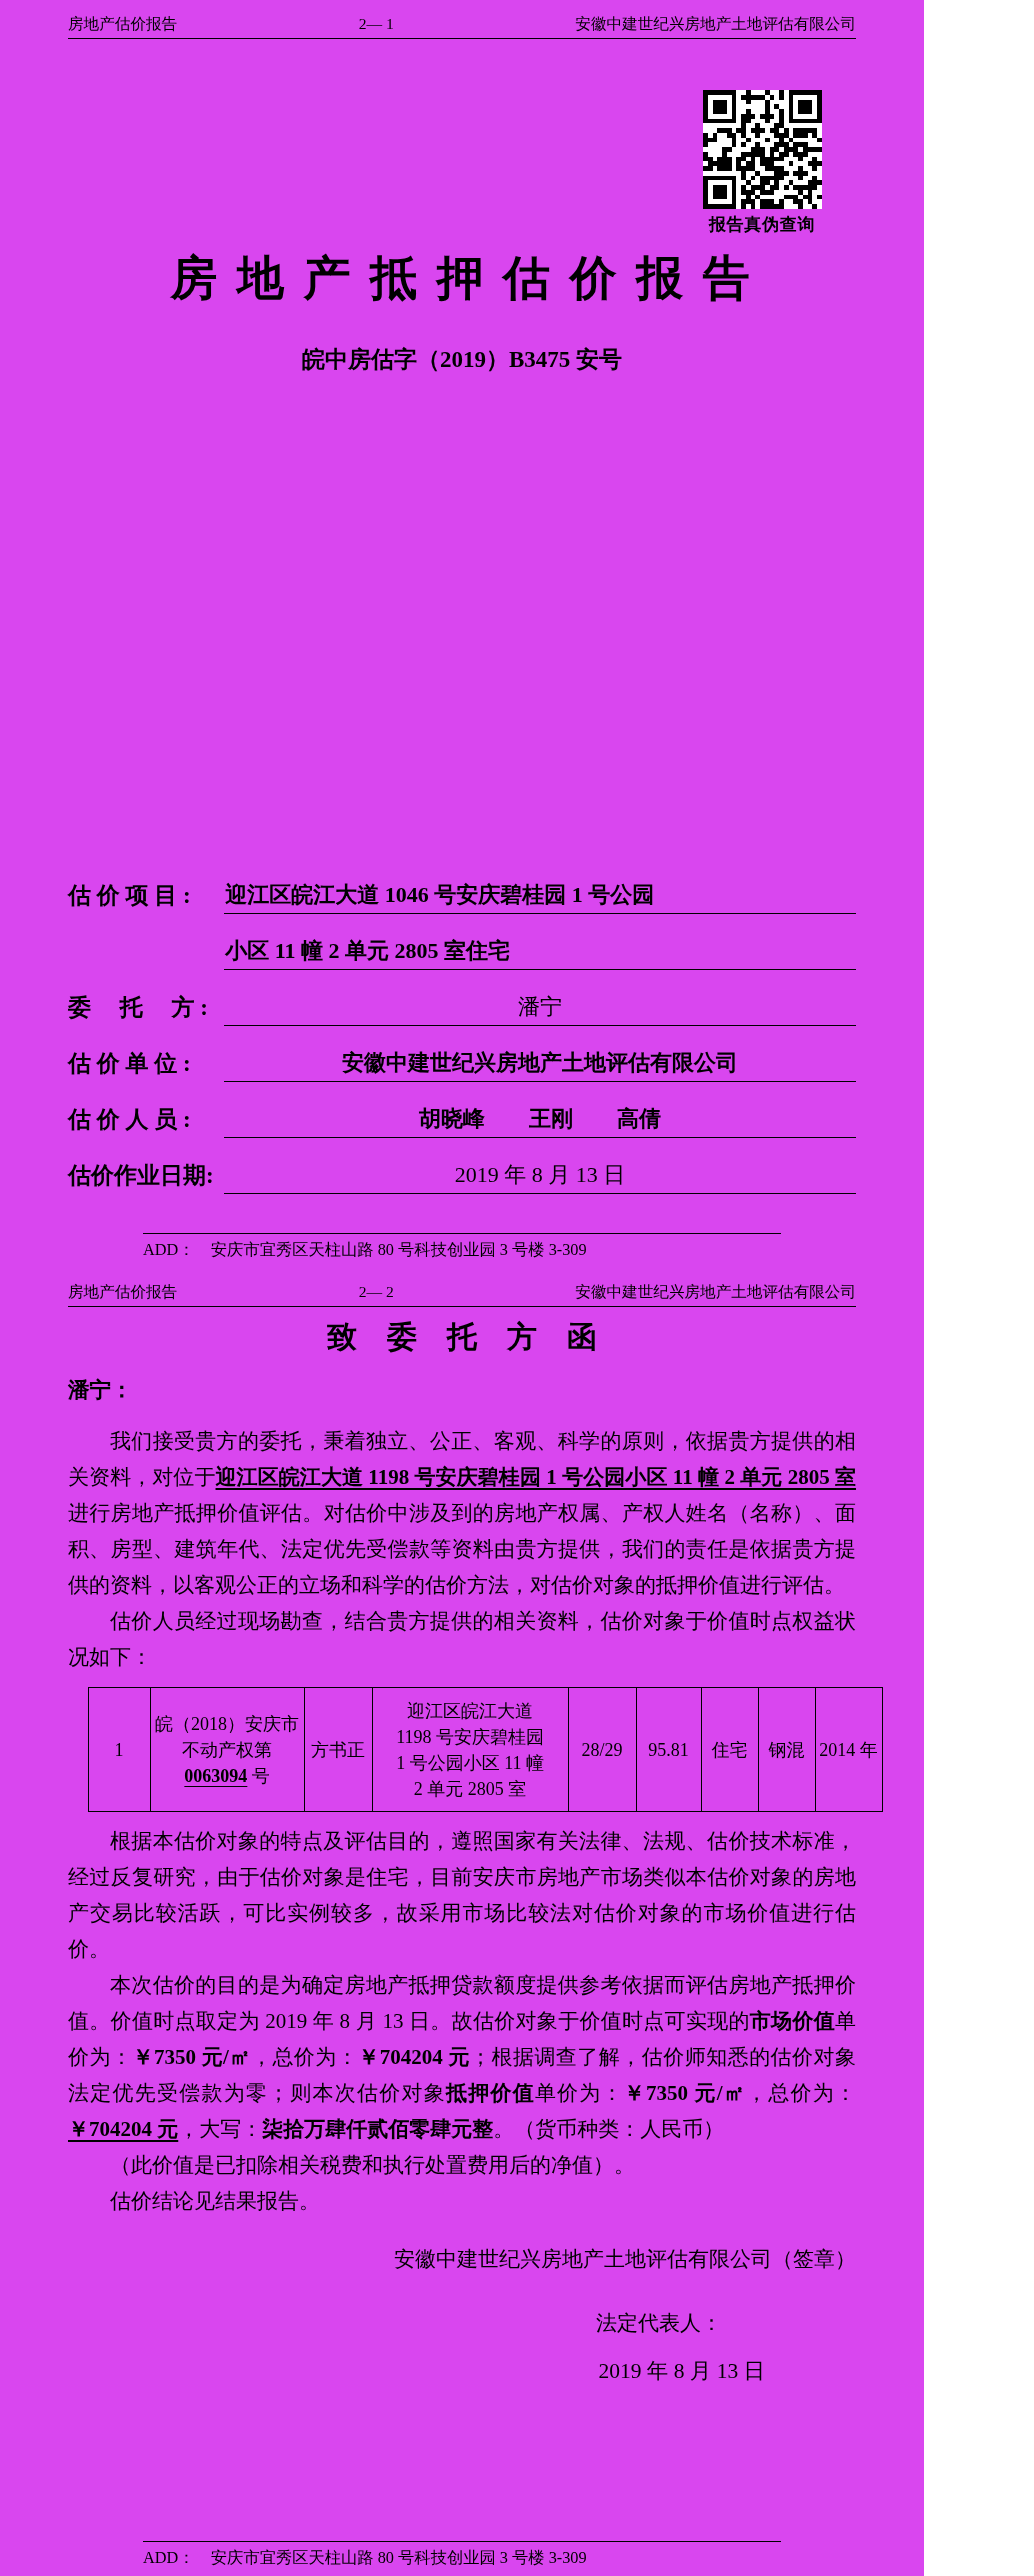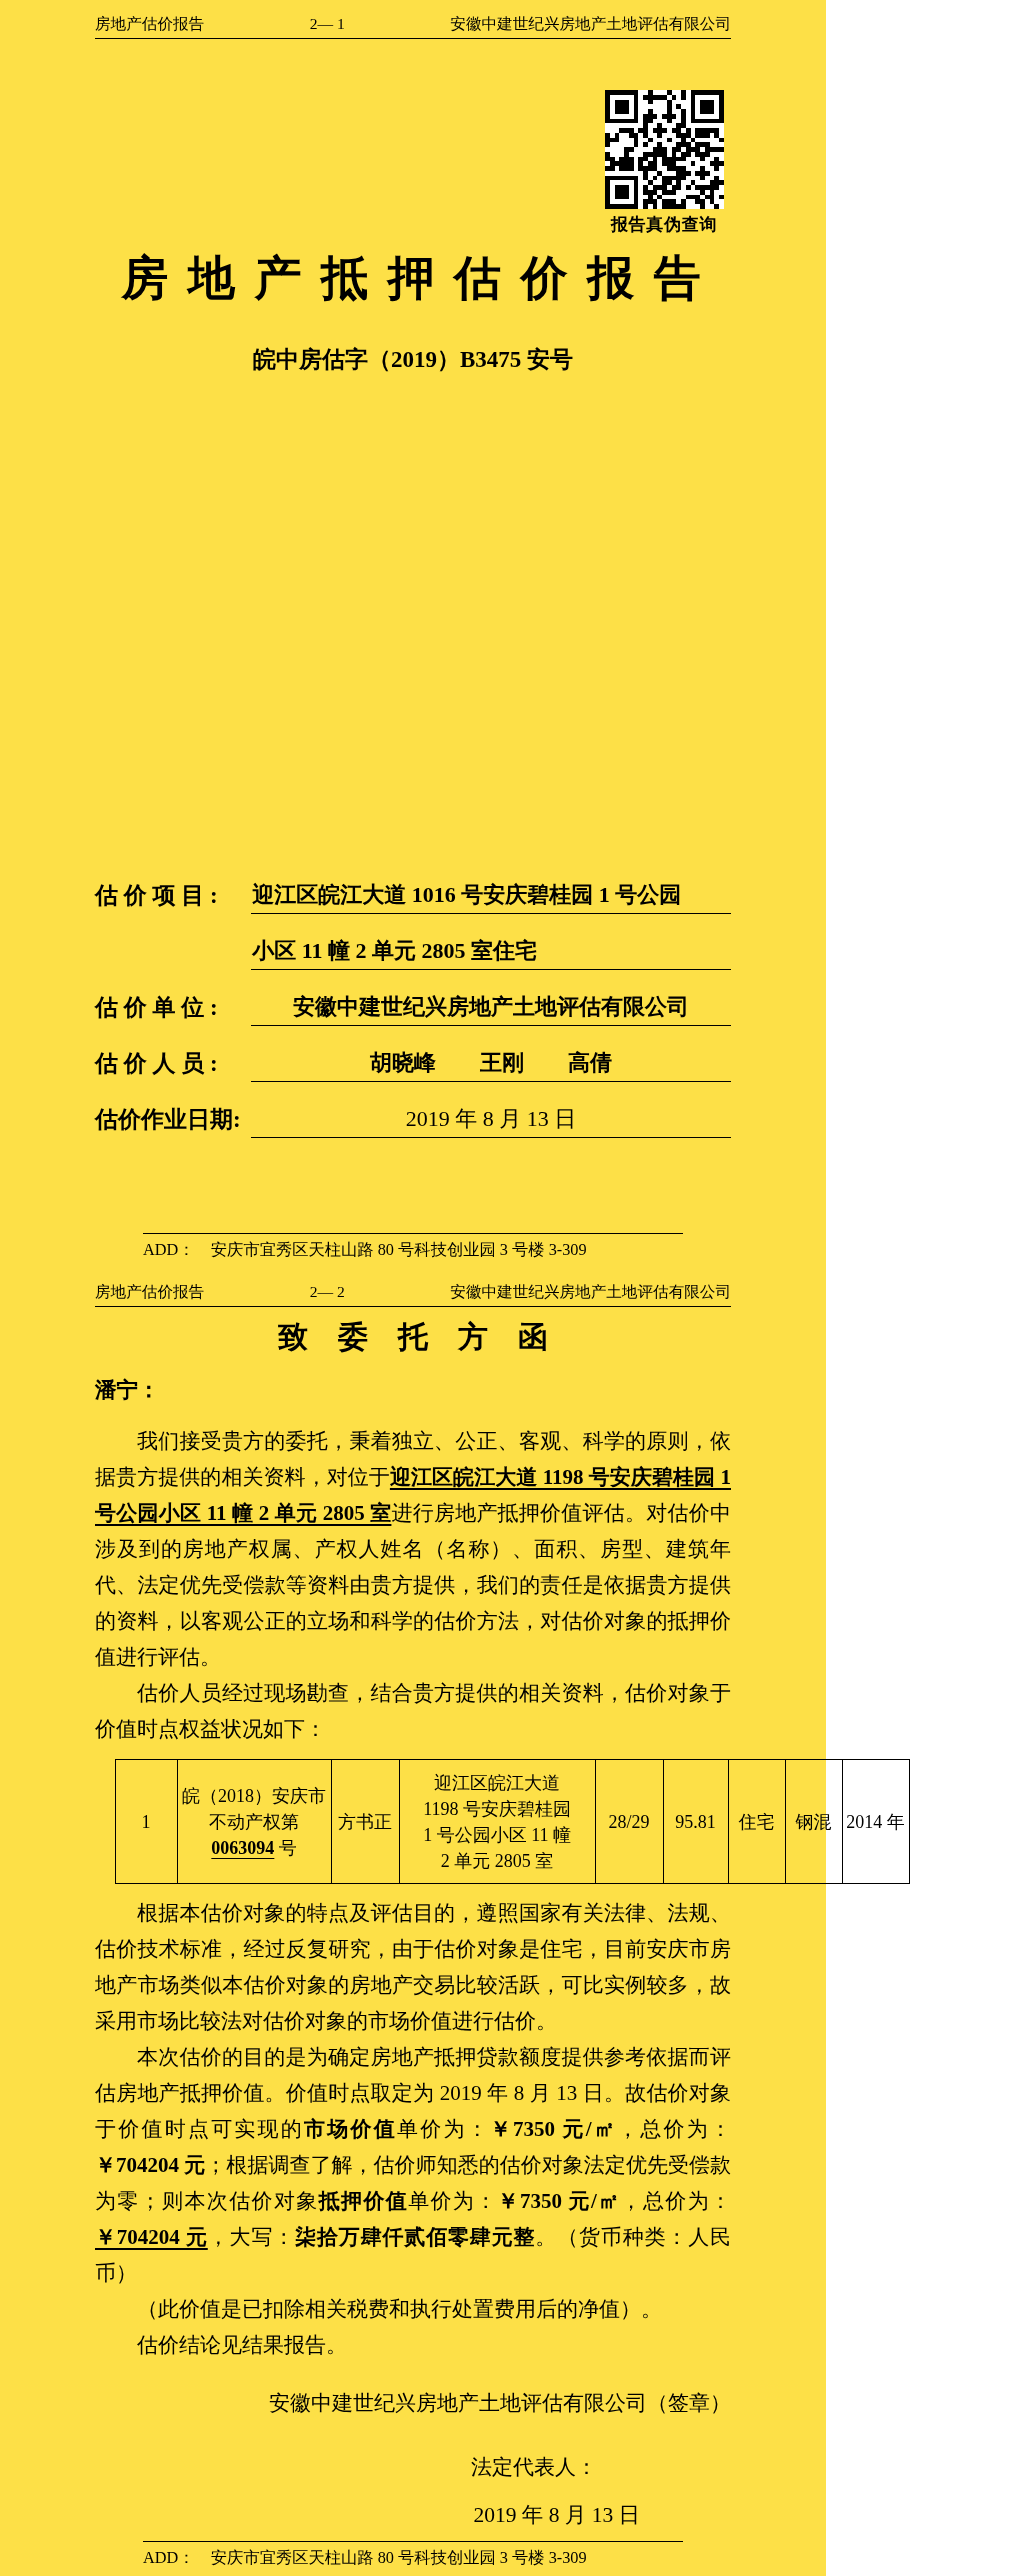--- a/index.html
+++ b/index.html
@@ -2,21 +2,21 @@
 <html style="font-size:10.4px"><head>
 <meta charset="utf-8">
 <style>
   * { margin:0; padding:0; box-sizing:border-box; }
   html, body { background:#ffffff; }
   body {
     width:1034px;
     color:#000;
     font-family:"Liberation Serif","DejaVu Serif",serif;
   }
-  .page { position:relative; width:826px; padding:0 95px; background:#fde047; }
+  .page { position:relative; width:924px; padding:0 68px; background:#d946ef; }
   .page-1 { height:1268px; }
   .page-2 { height:1308px; }
 
   .running-header {
     display:flex; justify-content:space-between; align-items:flex-end;
     padding-top:14.3px; padding-bottom:3.9px; border-bottom:1.3px solid #000;
     font-size:15.6px; line-height:19.6px;
   }
 
   .qr-block { position:absolute; top:90px; right:98px; width:128px; text-align:center; }
@@ -333,27 +333,31 @@
       <div class="qr-caption">报告真伪查询</div>
     </div>
 
     <h1 class="doc-title">房 地 产 抵 押 估 价 报 告</h1>
     <div class="doc-number">皖中房估字（2019）B3475 安号</div>
 
     <div class="cover-fields">
 
       <div class="field-row">
         <span class="field-label">估 价 项 目 :</span>
-        <span class="field-value left-align bold">迎江区皖江大道 1016 号安庆碧桂园 1 号公园</span>
+        <span class="field-value left-align bold">迎江区皖江大道 1046 号安庆碧桂园 1 号公园</span>
       </div>
       <div class="field-row">
         <span class="field-label"></span>
         <span class="field-value left-align bold">小区 11 幢 2 单元 2805 室住宅</span>
       </div>
 
+      <div class="field-row">
+        <span class="field-label">委　 托　 方 :</span>
+        <span class="field-value">潘宁</span>
+      </div>
 
       <div class="field-row">
         <span class="field-label">估 价 单 位 :</span>
         <span class="field-value bold">安徽中建世纪兴房地产土地评估有限公司</span>
       </div>
 
       <div class="field-row">
         <span class="field-label">估 价 人 员 :</span>
         <span class="field-value bold">胡晓峰　　王刚　　高倩</span>
       </div>

